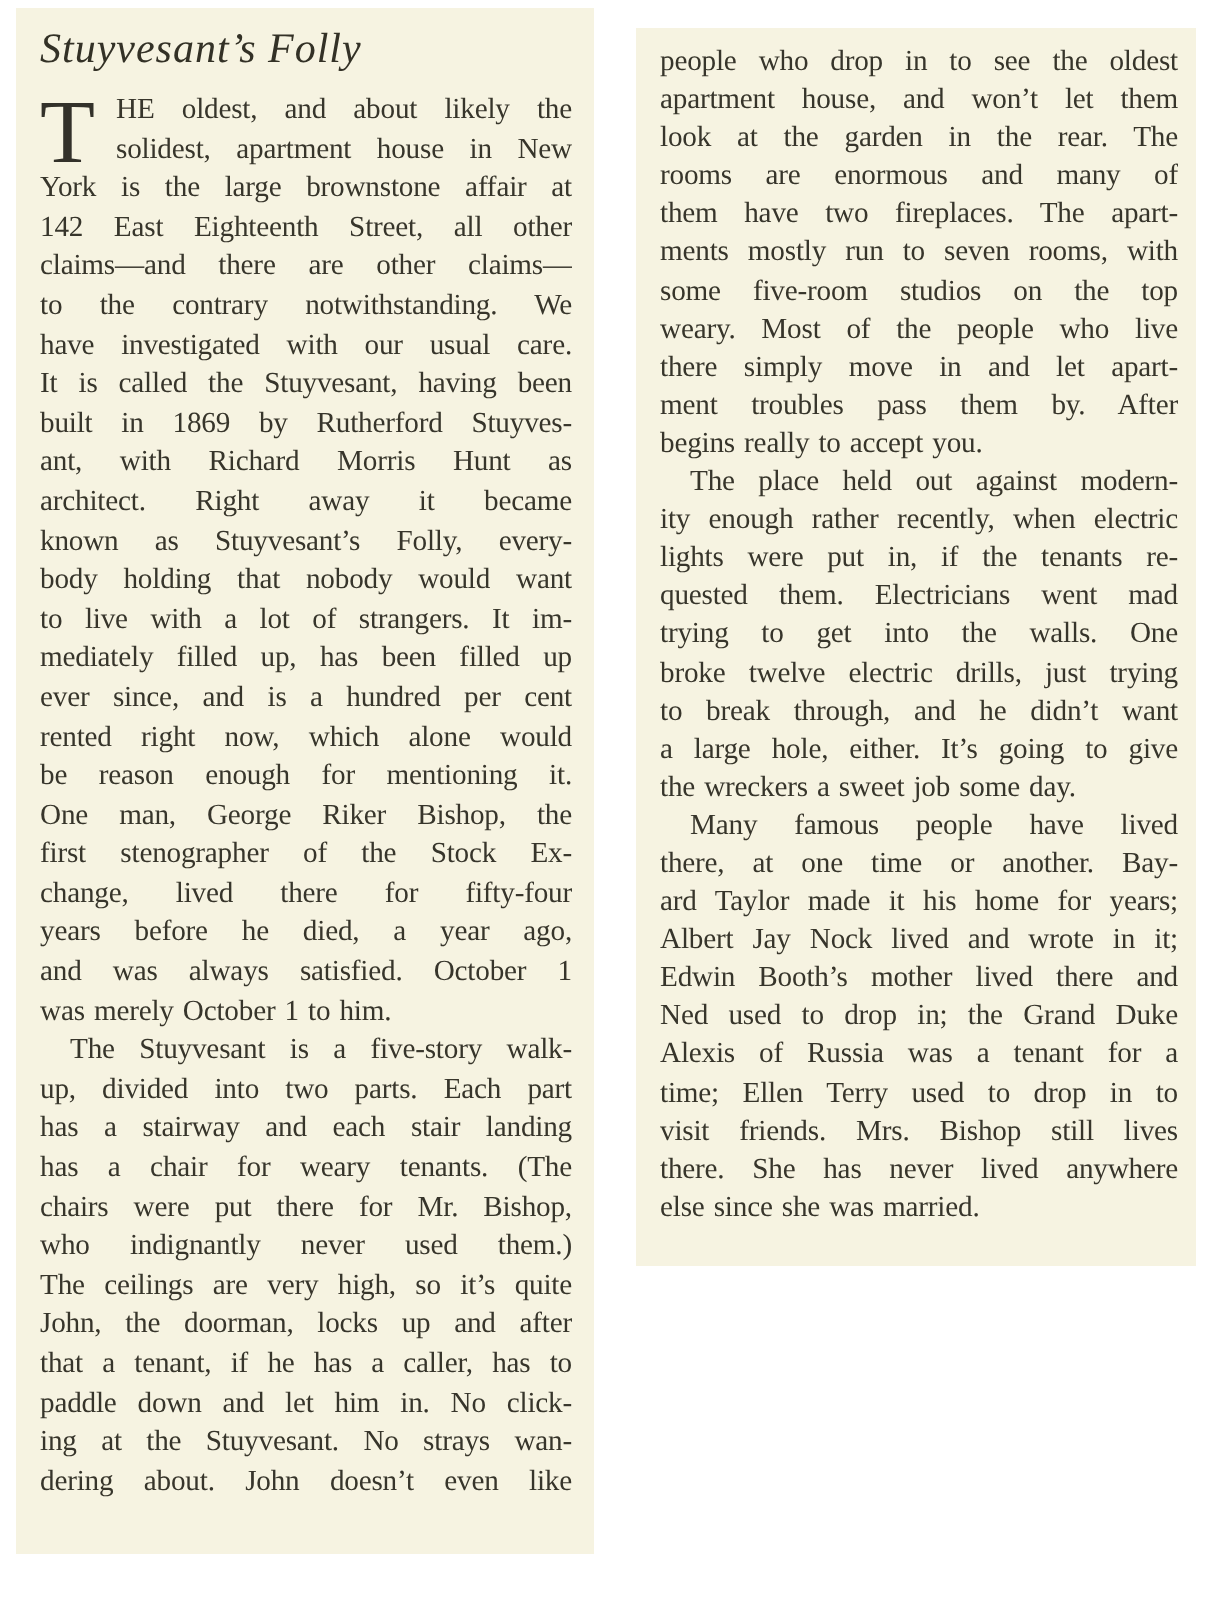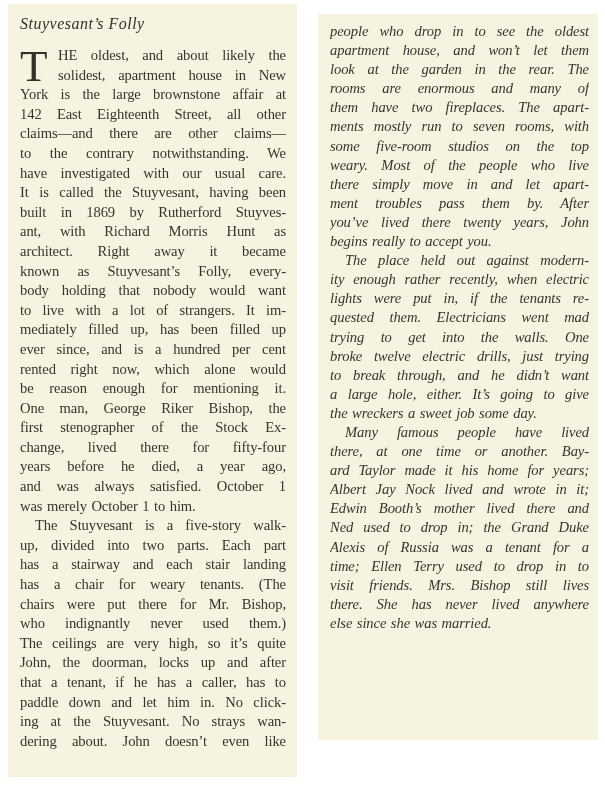--- a/index.html
+++ b/index.html
@@ -27,27 +27,26 @@
     left: 8px;
     top: 4px;
     width: 289px;
     height: 773px;
     padding: 6px 11px 0 12px;
   }
   .paper-right {
     left: 318px;
     top: 14px;
     width: 280px;
-    height: 726px;
+    height: 619px;
     padding: 8px 9px 0 12px;
-    font-style: italic;
   }
   .article-title {
     font-style: italic;
-    font-size: 16px;
+    font-size: 21px;
     line-height: 28px;
     letter-spacing: 0.5px;
     color: #333126;
     margin: 0 0 8px 0;
     font-weight: normal;
   }
   .para {
     position: relative;
   }
   .line {
@@ -136,21 +135,20 @@
         <div class="line">people who drop in to see the oldest</div>
         <div class="line">apartment house, and won’t let them</div>
         <div class="line">look at the garden in the rear. The</div>
         <div class="line">rooms are enormous and many of</div>
         <div class="line">them have two fireplaces. The apart-</div>
         <div class="line">ments mostly run to seven rooms, with</div>
         <div class="line">some five-room studios on the top</div>
         <div class="line">weary. Most of the people who live</div>
         <div class="line">there simply move in and let apart-</div>
         <div class="line">ment troubles pass them by. After</div>
-        <div class="line">you’ve lived there twenty years, John</div>
         <div class="line lastline">begins really to accept you.</div>
       </div>
       <div class="para">
         <div class="line indent">The place held out against modern-</div>
         <div class="line">ity enough rather recently, when electric</div>
         <div class="line">lights were put in, if the tenants re-</div>
         <div class="line">quested them. Electricians went mad</div>
         <div class="line">trying to get into the walls. One</div>
         <div class="line">broke twelve electric drills, just trying</div>
         <div class="line">to break through, and he didn’t want</div>

